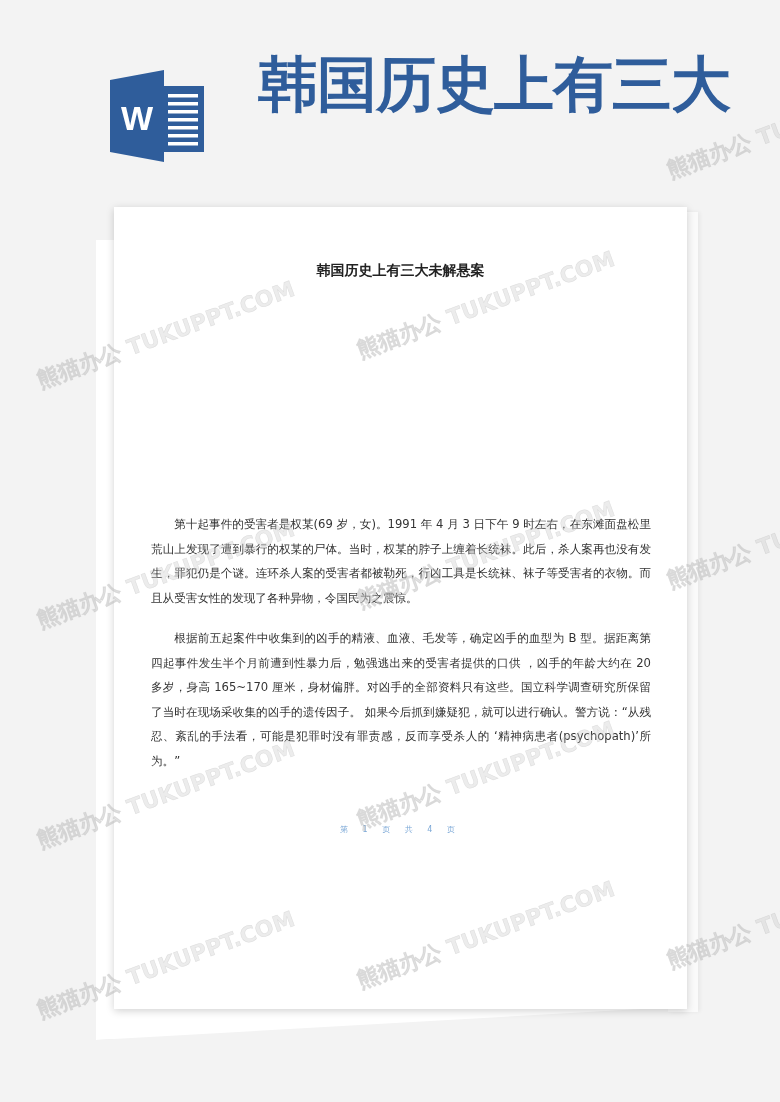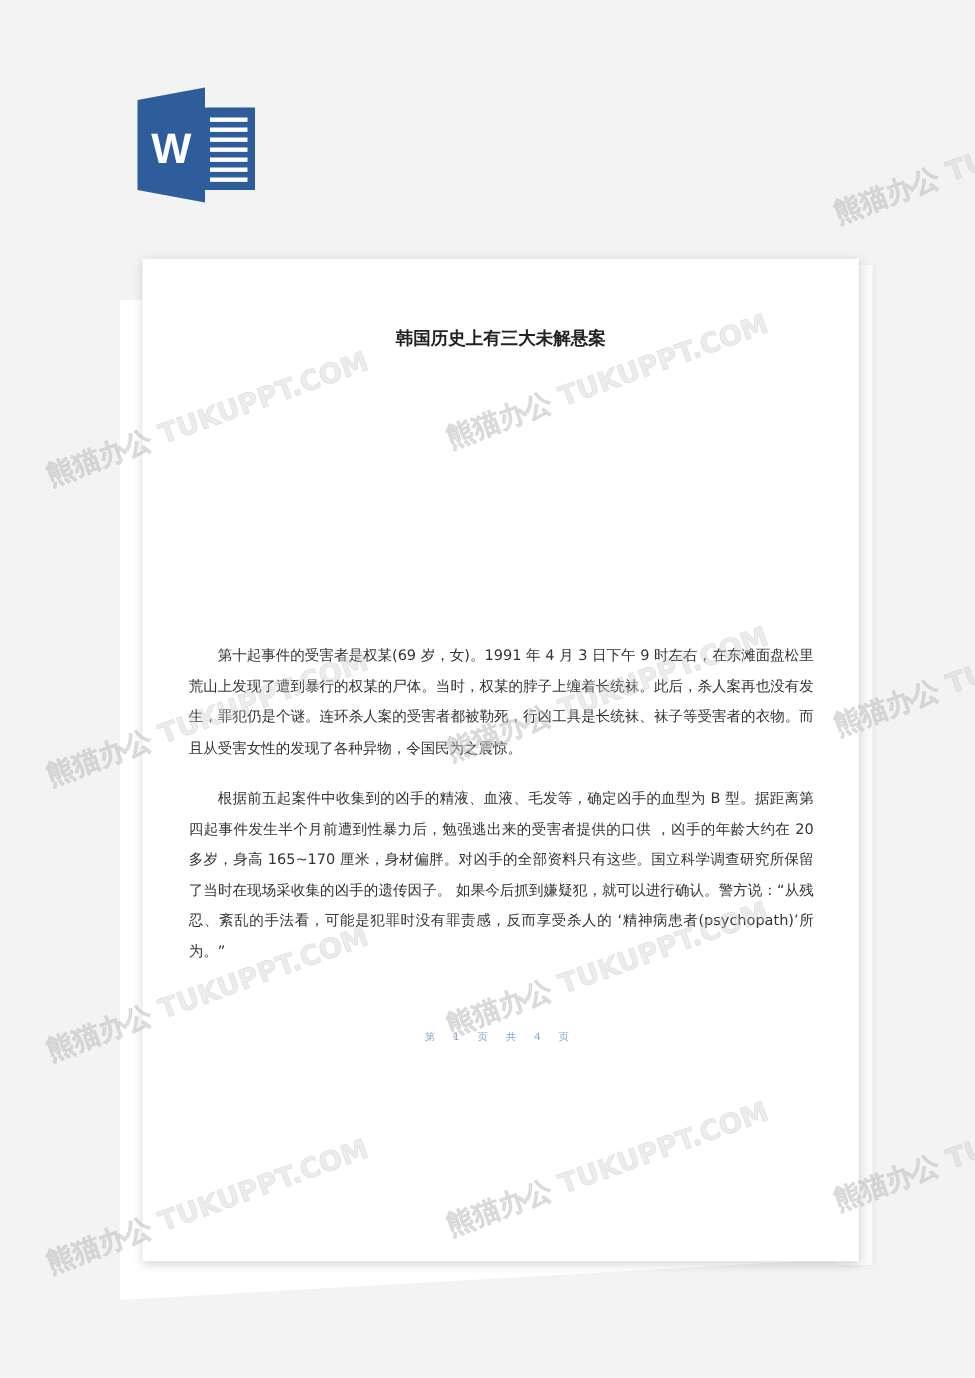--- a/index.html
+++ b/index.html
@@ -82,20 +82,21 @@
       <rect x="60" y="42" width="30" height="3.5"></rect>
       <rect x="60" y="50" width="30" height="3.5"></rect>
       <rect x="60" y="58" width="30" height="3.5"></rect>
       <rect x="60" y="66" width="30" height="3.5"></rect>
       <rect x="60" y="74" width="30" height="3.5"></rect>
     </g>
     <polygon points="2,12 56,2 56,94 2,84" fill="#2f5d9b"></polygon>
     <text x="29" y="62" text-anchor="middle" fill="#ffffff" font-family="Liberation Sans, sans-serif" font-weight="bold" font-size="34">W</text>
   </svg>
   <h1 class="big-title">
+    <span>韩国历史上有三大</span>
   </h1>
 </div>
 
 <div class="sheet-back"></div>
 <div class="sheet-right"></div>
 
 <div class="page">
   <h2 class="doc-title">韩国历史上有三大未解悬案</h2>
   <p class="para p3">第十起事件的受害者是权某(69 岁，女)。1991 年 4 月 3 日下午 9 时左右，在东滩面盘松里荒山上发现了遭到暴行的权某的尸体。当时，权某的脖子上缠着长统袜。此后，杀人案再也没有发生，罪犯仍是个谜。连环杀人案的受害者都被勒死，行凶工具是长统袜、袜子等受害者的衣物。而且从受害女性的发现了各种异物，令国民为之震惊。</p>
   <p class="para p4">根据前五起案件中收集到的凶手的精液、血液、毛发等，确定凶手的血型为 B 型。据距离第四起事件发生半个月前遭到性暴力后，勉强逃出来的受害者提供的口供 ，凶手的年龄大约在 20 多岁，身高 165~170 厘米，身材偏胖。对凶手的全部资料只有这些。国立科学调查研究所保留了当时在现场采收集的凶手的遗传因子。 如果今后抓到嫌疑犯，就可以进行确认。警方说：“从残忍、紊乱的手法看，可能是犯罪时没有罪责感，反而享受杀人的 ‘精神病患者(psychopath)’所为。”</p>

